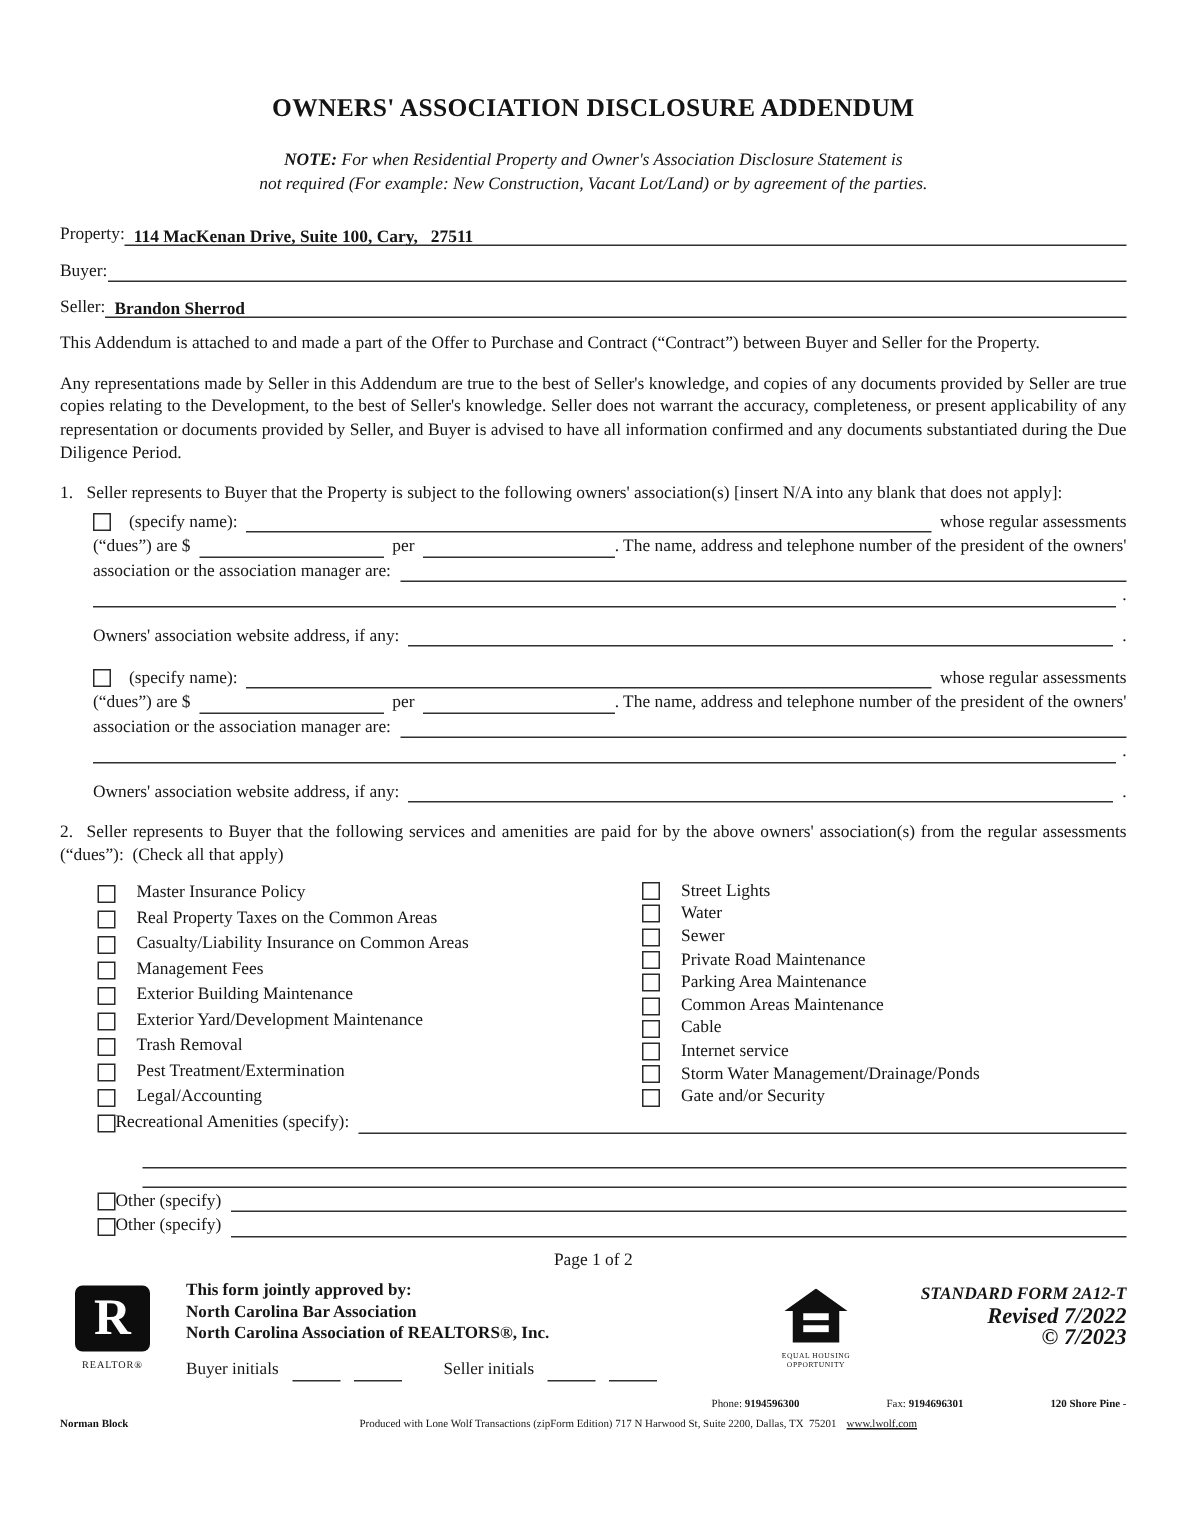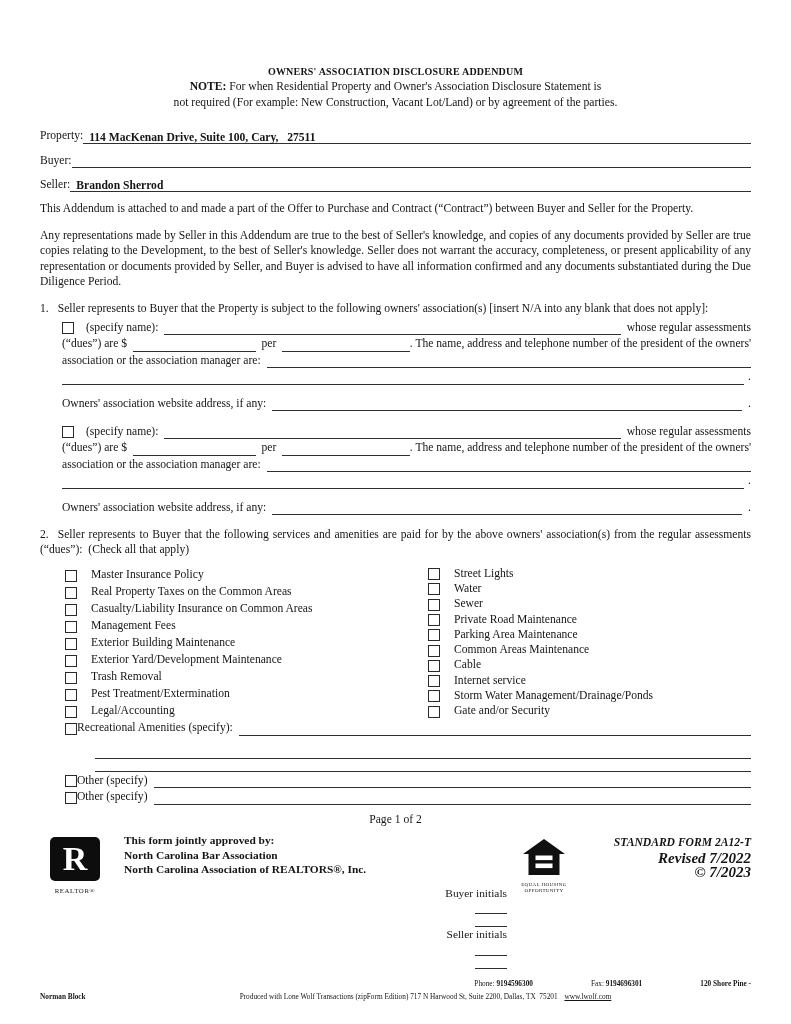--- a/index.html
+++ b/index.html
@@ -5,23 +5,23 @@
   * { margin:0; padding:0; box-sizing:border-box; }
   html,body { background:#fff; }
   .page {
     width:791px; height:1024px; margin:0 auto; position:relative;
     background:#fff; color:#151515; overflow:hidden;
     font-family:"Liberation Serif", "DejaVu Serif", serif;
     font-size:11.6px; line-height:15.4px;
   }
   .content { position:absolute; left:40px; top:64px; width:711px; }
 
-  .doc-title { text-align:center; font-weight:bold; font-size:10px; letter-spacing:.2px; }
+  .doc-title { text-align:center; font-weight:bold; font-size:17px; letter-spacing:.2px; }
   .note-line { text-align:center; font-size:11.6px; }
-  .note-block { margin-top:0; }
+  .note-block { margin-top:20px;font-style:italic; }
 
   .frow { display:flex; align-items:flex-end; }
   .blank { flex:1; border-bottom:1px solid #2f2f2f; height:14px; min-width:20px; }
   .fillval { font-weight:bold; padding-left:6px; white-space:nowrap; }
   .lbl { white-space:nowrap; }
   .gap4 { width:4px; flex:0 0 auto; } .gap6 { width:6px; flex:0 0 auto; }
 
   .party-row { margin-top:9px; }
   .para { text-align:justify; margin-top:11px; }
   .num { margin-right:9px; }
@@ -50,21 +50,21 @@
   .footer { display:flex; margin-top:6px; align-items:flex-start; }
   .realtor { width:70px; text-align:center; margin-top:4px; }
   .realtor-box {
     width:50px; height:44px; background:#0d0d0d; color:#fff; margin:0 auto;
     border-radius:5px; font-weight:bold; font-size:34px; line-height:44px;
     font-family:"Liberation Serif", serif;
   }
   .realtor-label { font-size:6.8px; letter-spacing:.6px; margin-top:2px; }
   .approved { margin-left:14px; flex:1; }
   .approved .b { font-weight:bold; font-size:11.4px; line-height:14.6px; }
-  .initials-row { display:flex; align-items:flex-end; margin-top:9px; font-size:11.4px;flex-direction:column; }
+  .initials-row { display:flex; align-items:flex-end; margin-top:9px; font-size:11.4px; }
   .init-blank { width:32px; border-bottom:1px solid #2f2f2f; height:13px; margin-left:9px; flex:0 0 auto; }
   .sep28 { width:28px; flex:0 0 auto; }
   .eho { width:74px; text-align:center; margin-top:6px; }
   .eho-label { font-size:5px; letter-spacing:.4px; line-height:6px; margin-top:1px; }
   .forminfo { width:170px; text-align:right; font-weight:bold; margin-top:2px;font-style:italic; }
   .forminfo .l1 { font-size:11.6px; }
   .forminfo .l2, .forminfo .l3 { font-size:15px; line-height:14px; }
 
   .phone-row { display:flex; font-size:7.3px; margin-top:10px; justify-content:flex-end; line-height:9px; }
   .phone-row .bold { font-weight:bold; }

